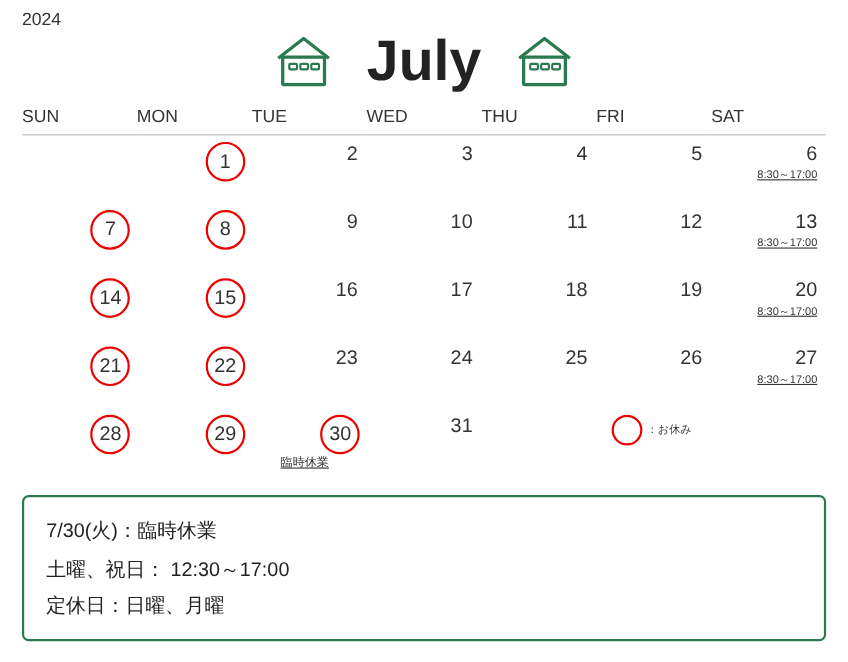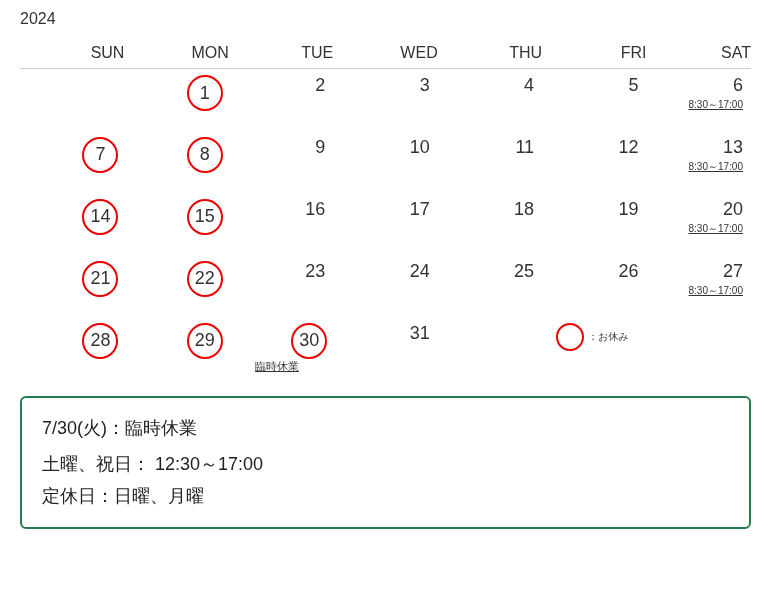--- a/index.html
+++ b/index.html
@@ -49,21 +49,21 @@
     
     .calendar {
       width: 100%;
       border-collapse: collapse;
       margin-bottom: 16px;
     }
     .calendar th {
       font-size: 16px;
       font-weight: normal;
       padding: 6px 0;
-      text-align: right;
+      text-align: left;
       color: #333;
       border-bottom: 1px solid #ccc;
     }
     .calendar td {
       vertical-align: top;
       text-align: right;
       padding: 6px 8px 6px 0;
       font-size: 18px;
       color: #333;
       width: calc(100% / 7);
@@ -133,20 +133,44 @@
 
     td .date-num {
       display: inline-block;
     }
   </style>
 </head>
 <body>
 
 <div class="header">
   <span class="year">2024</span>
+  <div class="month-row">
+    <span class="house-icon">
+      <svg viewBox="0 0 54 50" fill="none" xmlns="http://www.w3.org/2000/svg">
+
+        <polyline points="4,22 27,4 50,22" stroke="#2a7a4f" stroke-width="3" fill="none" stroke-linejoin="round"></polyline>
+
+        <rect x="8" y="21" width="38" height="25" rx="1" stroke="#2a7a4f" stroke-width="3" fill="none"></rect>
+
+        <rect x="14" y="27" width="7" height="5" rx="1" stroke="#2a7a4f" stroke-width="2" fill="none"></rect>
+        <rect x="24" y="27" width="7" height="5" rx="1" stroke="#2a7a4f" stroke-width="2" fill="none"></rect>
+        <rect x="34" y="27" width="7" height="5" rx="1" stroke="#2a7a4f" stroke-width="2" fill="none"></rect>
+      </svg>
+    </span>
+    <span class="month-title">July</span>
+    <span class="house-icon">
+      <svg viewBox="0 0 54 50" fill="none" xmlns="http://www.w3.org/2000/svg">
+        <polyline points="4,22 27,4 50,22" stroke="#2a7a4f" stroke-width="3" fill="none" stroke-linejoin="round"></polyline>
+        <rect x="8" y="21" width="38" height="25" rx="1" stroke="#2a7a4f" stroke-width="3" fill="none"></rect>
+        <rect x="14" y="27" width="7" height="5" rx="1" stroke="#2a7a4f" stroke-width="2" fill="none"></rect>
+        <rect x="24" y="27" width="7" height="5" rx="1" stroke="#2a7a4f" stroke-width="2" fill="none"></rect>
+        <rect x="34" y="27" width="7" height="5" rx="1" stroke="#2a7a4f" stroke-width="2" fill="none"></rect>
+      </svg>
+    </span>
+  </div>
 </div>
 
 <table class="calendar">
   <thead>
     <tr>
     <th>SUN</th>
         <th>MON</th>
         <th>TUE</th>
         <th>WED</th>
         <th>THU</th>

